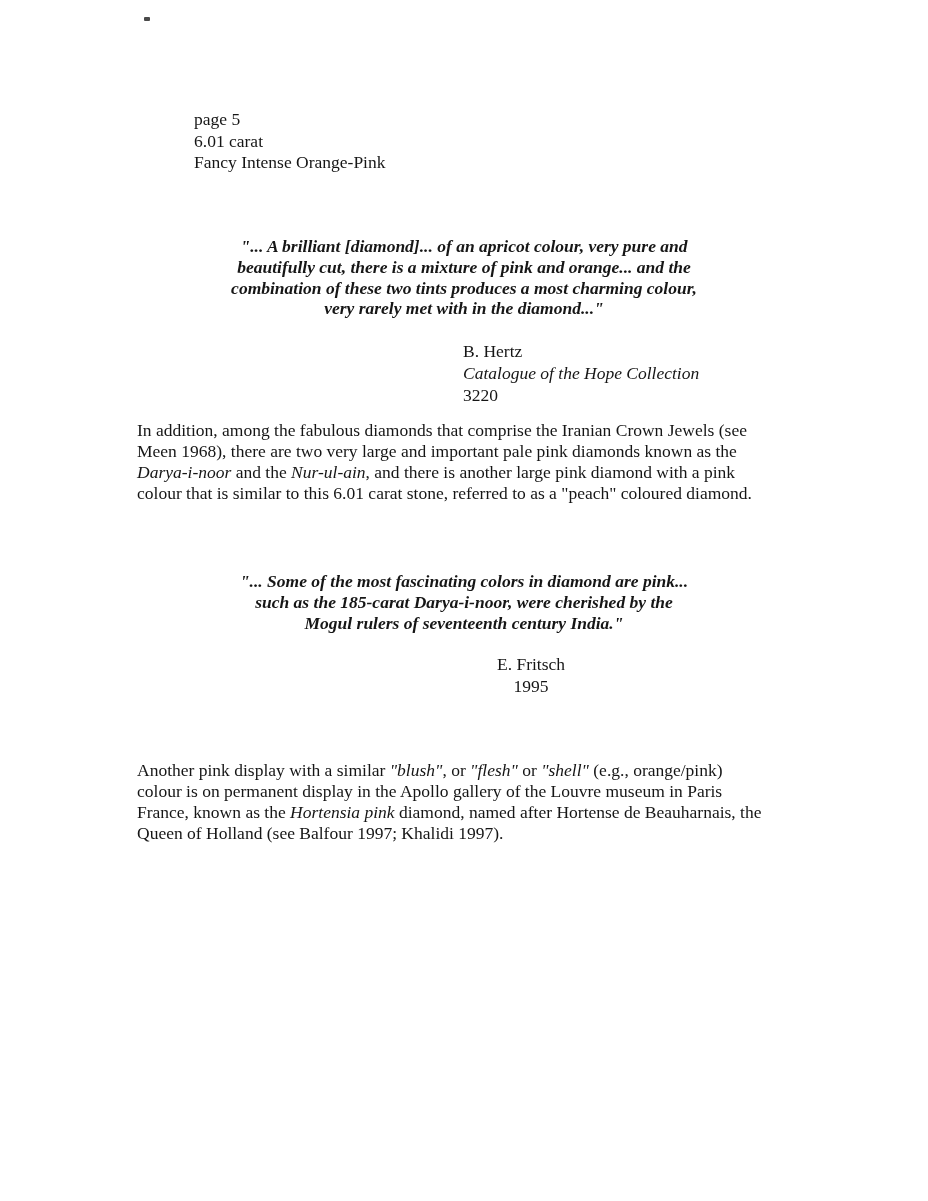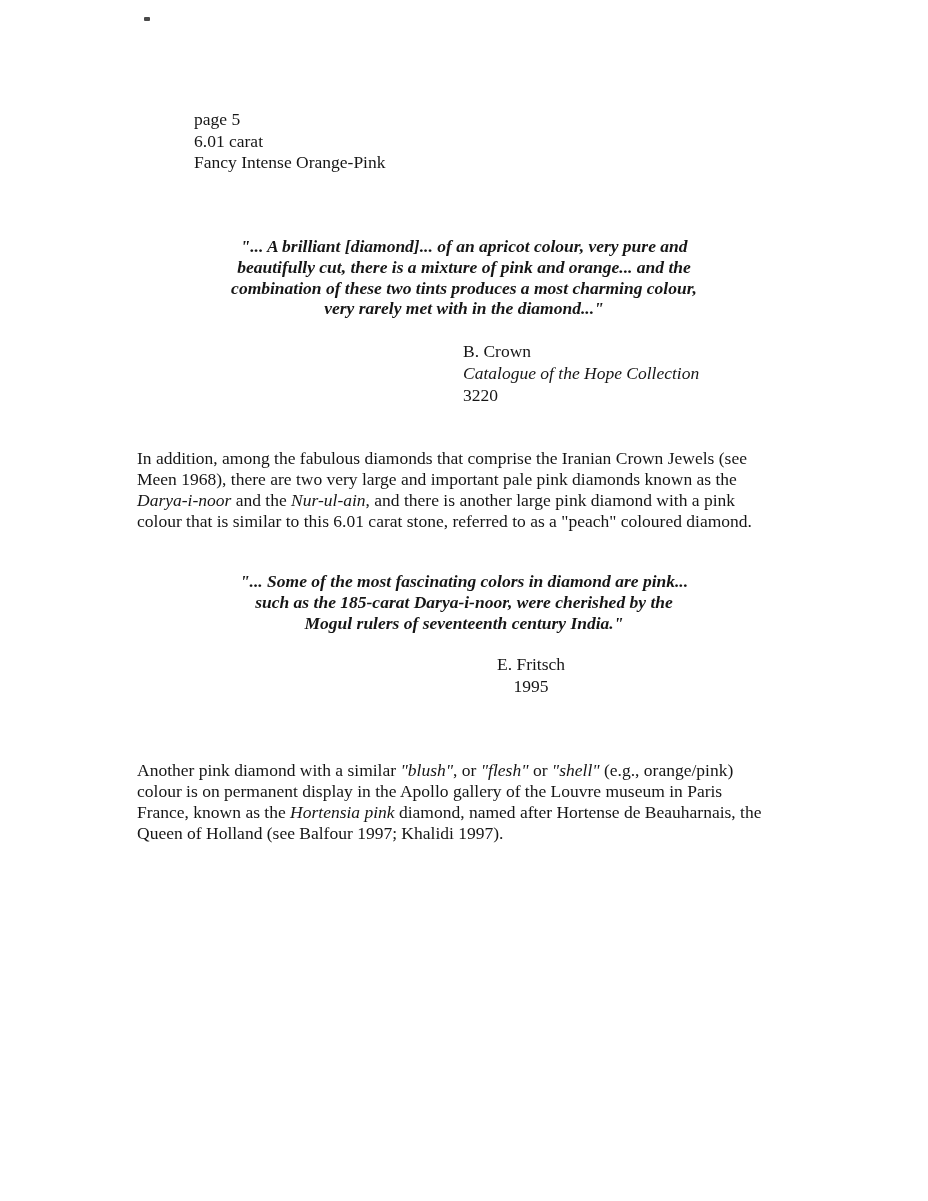--- a/index.html
+++ b/index.html
@@ -47,53 +47,53 @@
   }
   .attribution.first  { left: 463px; top: 340px; }
   .attribution.second { left: 497px; top: 653px; text-align: center; }
 
   .body-paragraph {
     left: 137px;
     width: 700px;
     font-size: 17.5px;
     line-height: 21px;
   }
-  .body-paragraph.first  { top: 448px; }
+  .body-paragraph.first  { top: 420px; }
   .body-paragraph.second { top: 760px; }
 </style>
 </head>
 <body>
 
 <div class="abs scan-speck"></div>
 
 <div class="abs doc-header pre">page 5
 6.01 carat
 Fancy Intense Orange-Pink</div>
 
 <div class="abs quote-block first pre">"... A brilliant [diamond]... of an apricot colour, very pure and
 beautifully cut, there is a mixture of pink and orange... and the
 combination of these two tints produces a most charming colour,
 very rarely met with in the diamond..."</div>
 
 <div class="abs attribution first">
-  <div>B. Crown</div>
+  <div>B. Hertz</div>
   <div class="it">Catalogue of the Hope Collection</div>
   <div>3220</div>
 </div>
 
 <div class="abs body-paragraph first pre"><span>In addition, among the fabulous diamonds that comprise the Iranian Crown Jewels (see
 Meen 1968), there are two very large and important pale pink diamonds known as the
 </span><span class="it">Darya-i-noor</span><span> and the </span><span class="it">Nur-ul-ain</span><span>, and there is another large pink diamond with a pink
 colour that is similar to this 6.01 carat stone, referred to as a "peach" coloured diamond.</span></div>
 
 <div class="abs quote-block second pre">"... Some of the most fascinating colors in diamond are pink...
 such as the 185-carat Darya-i-noor, were cherished by the
 Mogul rulers of seventeenth century India."</div>
 
 <div class="abs attribution second">
   <div>E. Fritsch</div>
   <div>1995</div>
 </div>
 
-<div class="abs body-paragraph second pre"><span>Another pink diamond with a similar </span><span class="it">"blush"</span><span>, or </span><span class="it">"flesh"</span><span> or </span><span class="it">"shell"</span><span> (e.g., orange/pink)
+<div class="abs body-paragraph second pre"><span>Another pink display with a similar </span><span class="it">"blush"</span><span>, or </span><span class="it">"flesh"</span><span> or </span><span class="it">"shell"</span><span> (e.g., orange/pink)
 colour is on permanent display in the Apollo gallery of the Louvre museum in Paris
 France, known as the </span><span class="it">Hortensia pink</span><span> diamond, named after Hortense de Beauharnais, the
 Queen of Holland (see Balfour 1997; Khalidi 1997).</span></div>
 
 </body></html>

